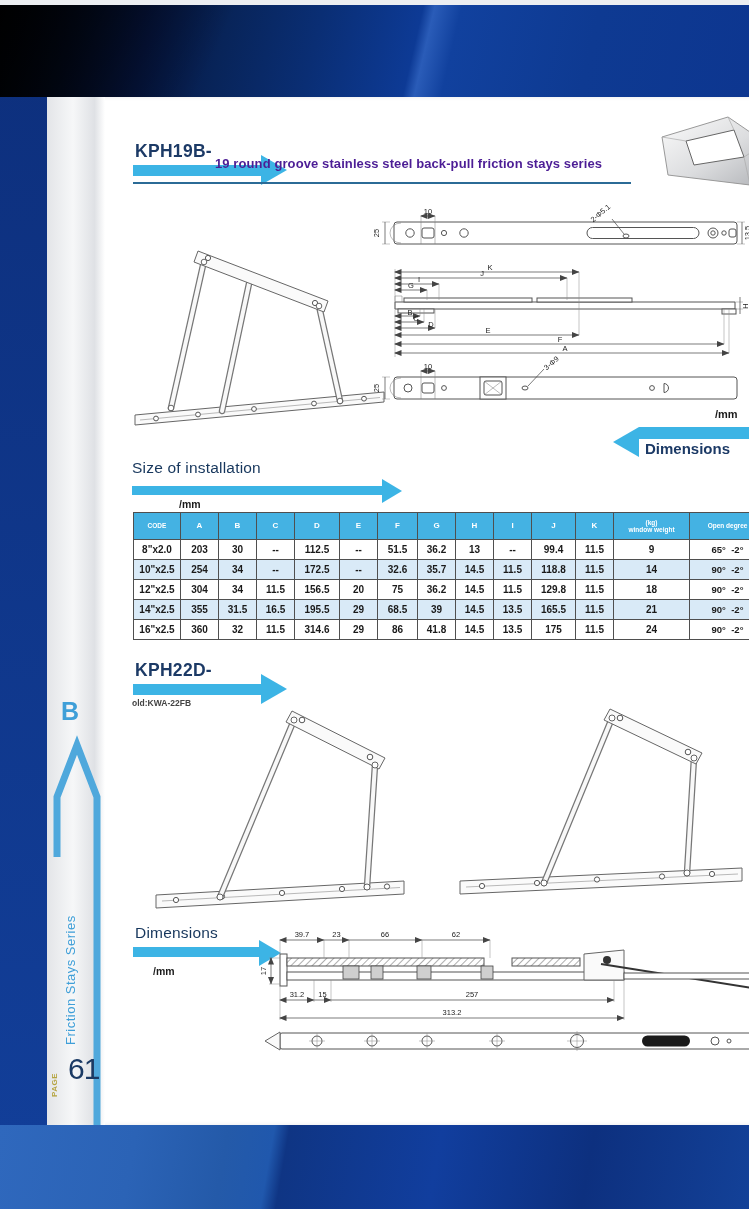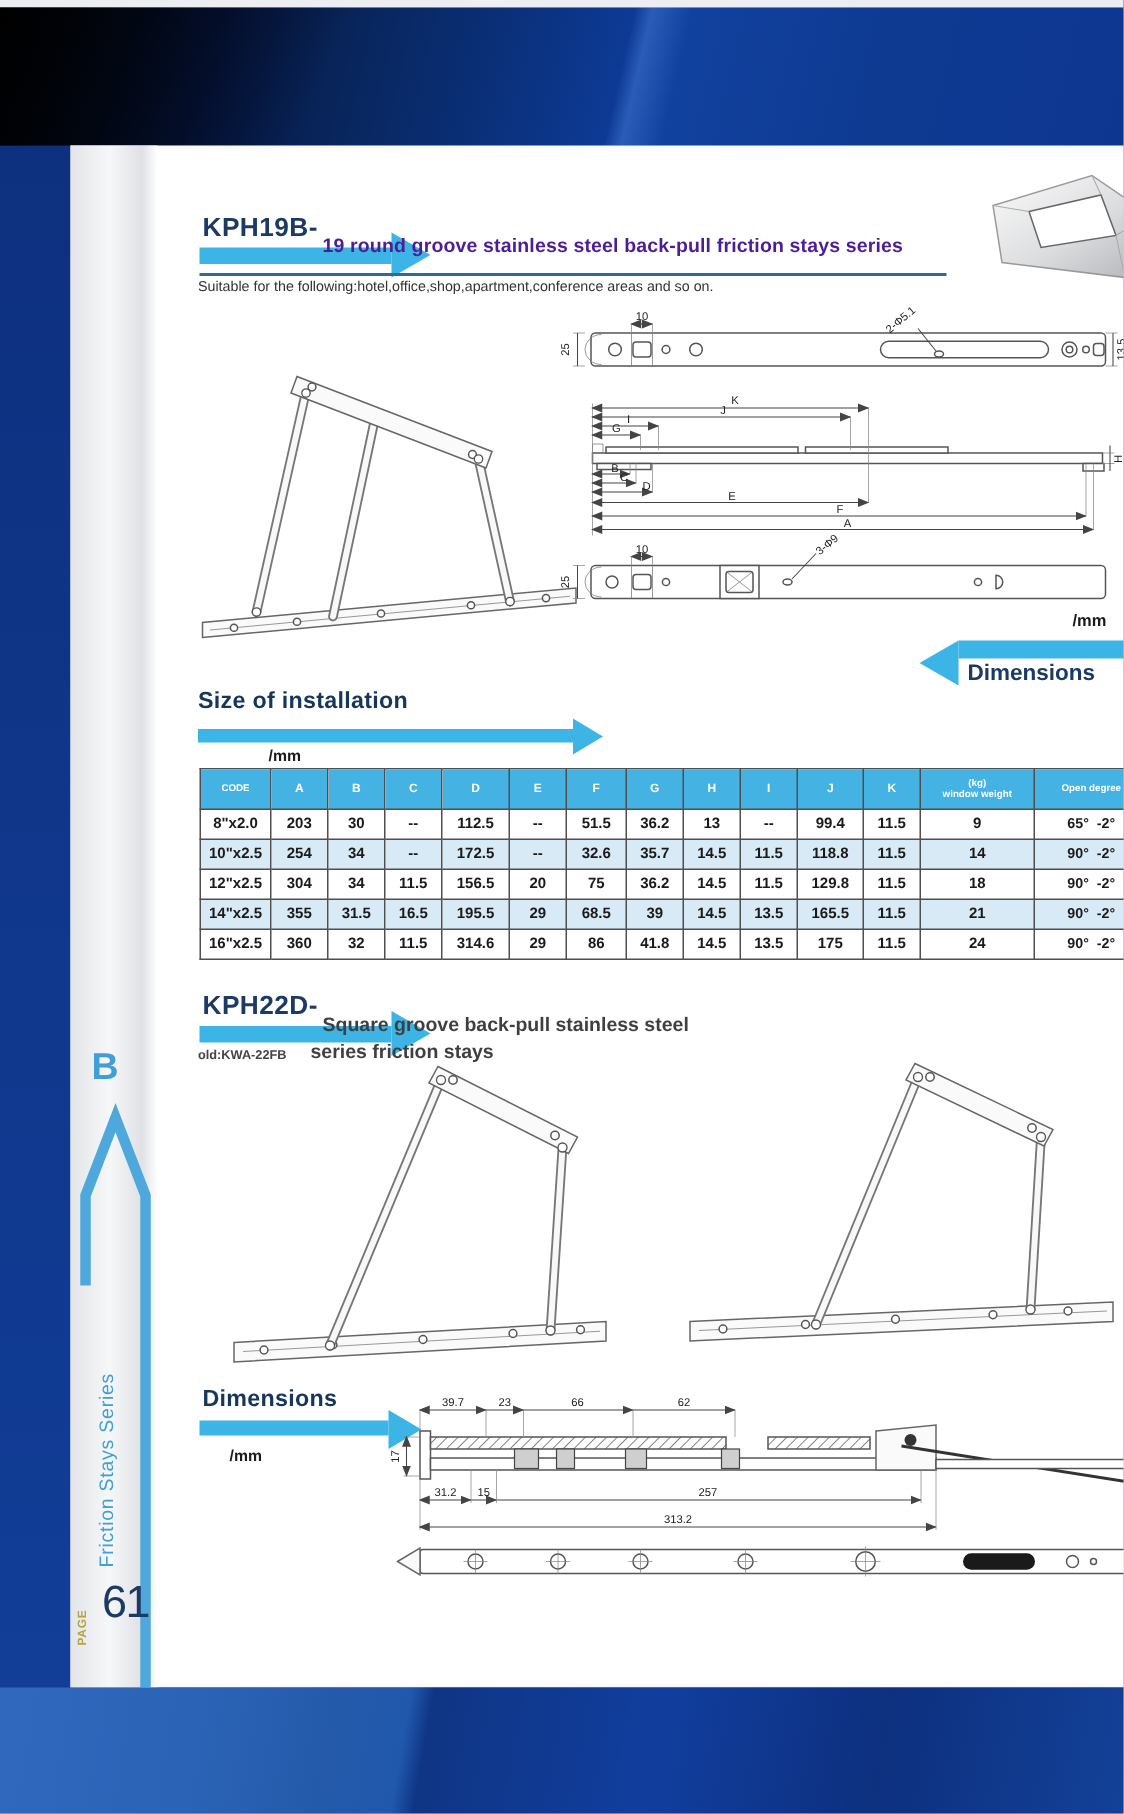--- a/index.html
+++ b/index.html
@@ -52,21 +52,21 @@
   .s1-tri{left:214px;top:58px}
   .s1-underline{left:86px;top:85px;width:498px;height:2px;background:#2b6b96}
   .s1-title{left:168px;top:59px;width:430px;font-size:13px;font-weight:bold;color:#4c1d95;letter-spacing:.1px}
   .s1-suitable{left:85px;top:89px;font-size:9.5px;color:#333}
   .logo{left:605px;top:16px}
   
   .dimL-tri{left:566px;top:330px;width:0;height:0;border-top:15px solid transparent;border-bottom:15px solid transparent;border-right:26px solid #3CB4E5}
   .dimL-bar{left:592px;top:330px;width:150px;height:12px;background:#3CB4E5}
   .dimL-text{left:598px;top:343px;font-size:15px;font-weight:bold;color:#1C3A66}
   .dimL-unit{left:668px;top:311px;font-size:11px;font-weight:bold;color:#1a1a1a}
-  .sec-head{font-size:15.5px;font-weight:bold;color:#16365C;letter-spacing:.2px}
+  .sec-head{font-size:15.5px;font-weight:normal;color:#16365C;letter-spacing:.2px}
   .size-head{left:85px;top:362px}
   .size-bar{left:85px;top:389px;width:250px;height:9px;background:#3CB4E5}
   .size-tri{left:335px;top:382px;width:0;height:0;border-top:12px solid transparent;border-bottom:12px solid transparent;border-left:20px solid #3CB4E5}
   .size-unit{left:132px;top:401px;font-size:10.5px;font-weight:bold;color:#1a1a1a}
   
   .tbl{left:86px;top:415px;border-collapse:collapse;table-layout:fixed;width:632px;font-family:"Liberation Sans",sans-serif}
   .tbl th,.tbl td{border:1px solid #4f4f4f;text-align:center;vertical-align:middle;padding:0;overflow:hidden}
   .tbl thead th{background:#44B2E3;color:#fff;font-size:8px;font-weight:bold;height:26px;line-height:1.15}
   .tbl thead th.small{font-size:6.5px}
   .tbl td{font-size:10px;font-weight:bold;color:#1a1a1a;height:19px}
@@ -103,21 +103,20 @@
 
 <div class="abs page">
 
   <div class="abs sidebar-shade"></div>
 
   <div class="abs code-txt s1-code">KPH19B-</div>
   <div class="abs hbar s1-bar"></div>
   <div class="abs tri-r s1-tri"></div>
   <div class="abs s1-underline"></div>
   <div class="abs s1-title">19 round groove stainless steel back-pull friction stays series</div>
-  <div class="abs s1-suitable">Suitable for the following:hotel,office,shop,apartment,conference areas and so on.</div>
 
   <svg class="abs logo" width="118" height="76" viewBox="0 0 118 76">
     <defs>
       <linearGradient id="gLogo" x1="0" y1="0" x2="1" y2="1">
         <stop offset="0" stop-color="#fbfbfb"></stop>
           <stop offset=".55" stop-color="#dcdddf"></stop>
           <stop offset="1" stop-color="#b2b4b8"></stop>
       </linearGradient>
     </defs>
     <path d="M10,24 L76,4 L114,30 L98,72 L16,62 Z" fill="url(#gLogo)" stroke="#999" stroke-width="1"></path>
@@ -389,24 +388,20 @@
           <td>24</td>
           <td class="deg">90°  -2°</td>
       </tr>
     </tbody>
   </table>
 
   <div class="abs code-txt s2-code">KPH22D-</div>
   <div class="abs hbar s2-bar"></div>
   <div class="abs tri-r s2-tri"></div>
   <div class="abs s2-old">old:KWA-22FB</div>
-  <div class="abs s2-title">
-    <span class="ind">Square groove back-pull stainless steel</span>
-    <span>series friction stays</span>
-  </div>
 
   <svg class="abs" style="left:95px;top:608px" width="605" height="212" viewBox="0 0 605 212">
     <g>
       <polygon class="lnf" points="14,190 262,176 262,189 14,203"></polygon>
       <line class="ln2" x1="20" y1="196" x2="258" y2="182.5"></line>
       <circle class="ln" cx="34" cy="195" r="2.6"></circle>
         <circle class="ln" cx="80" cy="191.5" r="2.6"></circle>
       <circle class="ln" cx="140" cy="188" r="2.6"></circle>
         <circle class="ln" cx="200" cy="184" r="2.6"></circle>
       <circle class="ln" cx="245" cy="181.5" r="2.6"></circle>

